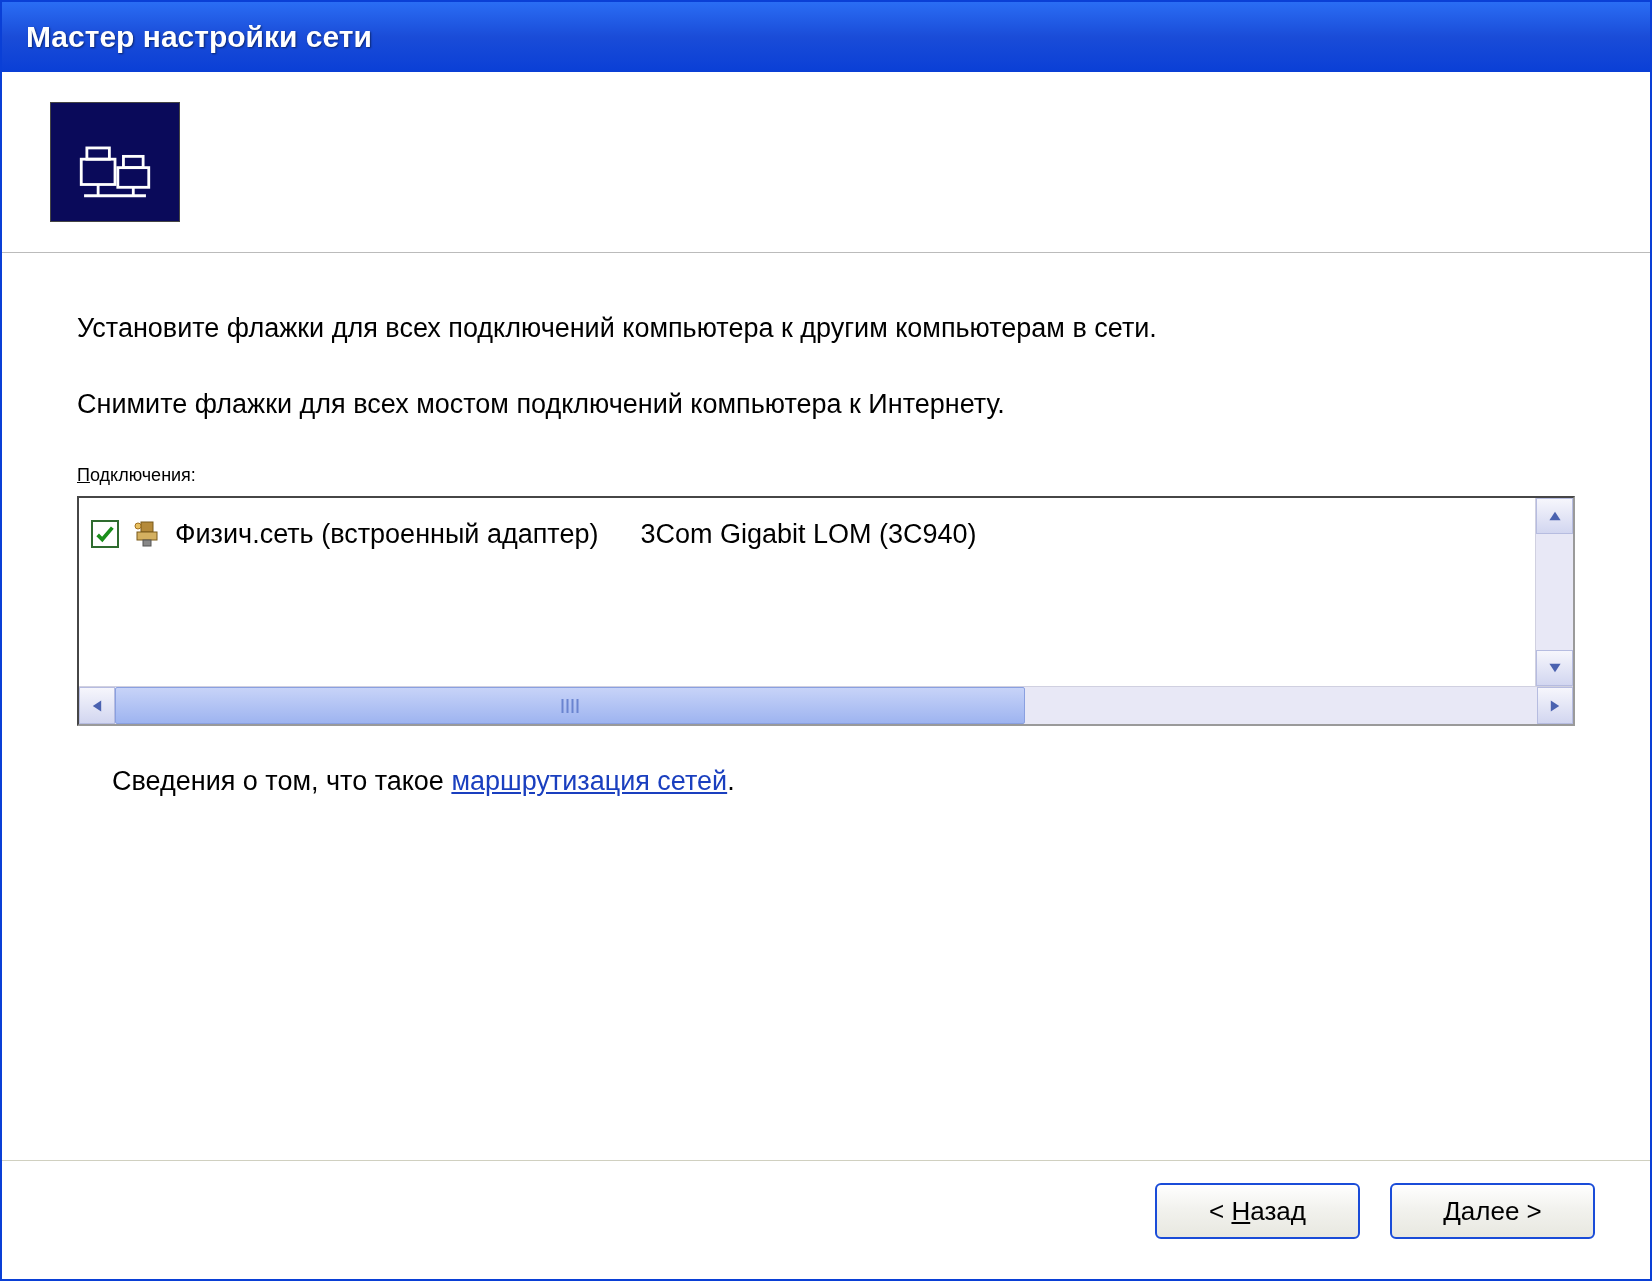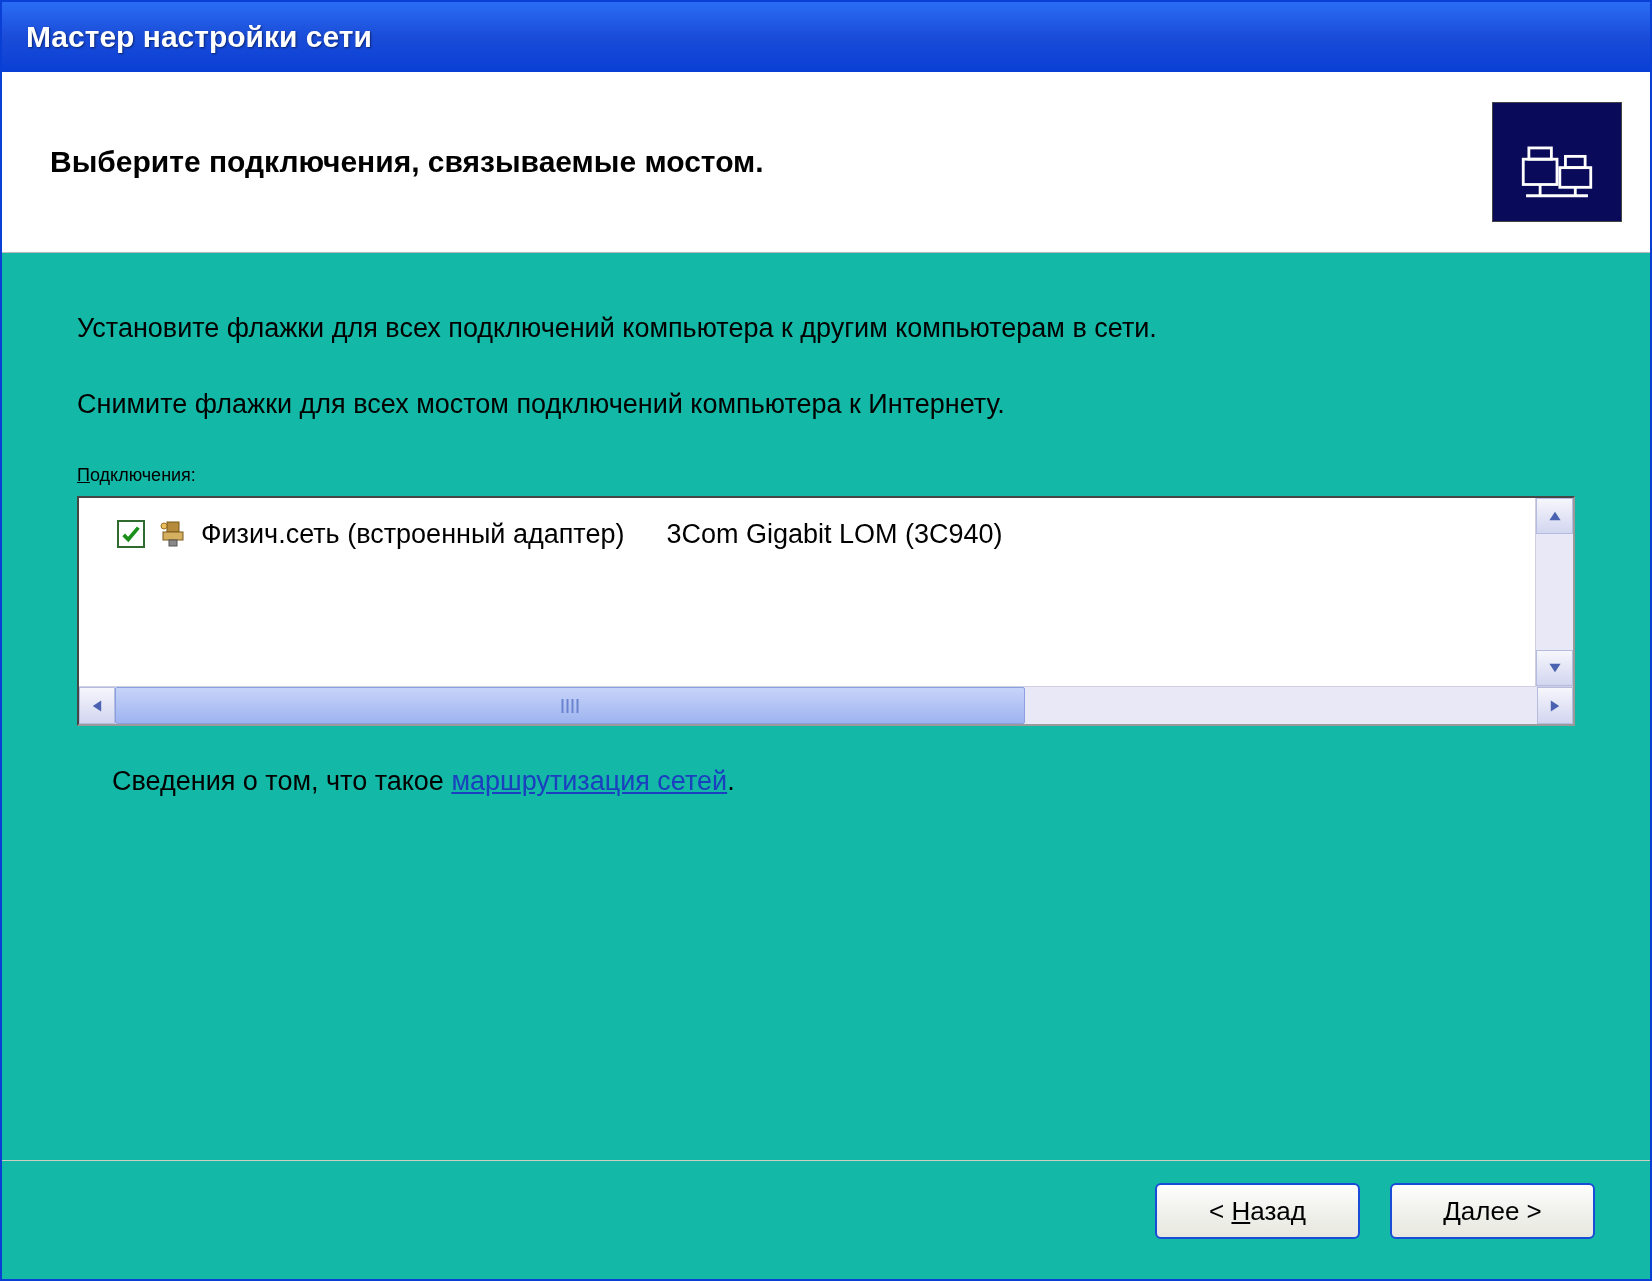--- a/index.html
+++ b/index.html
@@ -13,21 +13,21 @@
       width: 1652px;
       height: 1281px;
       overflow: hidden;
     }
     .window {
       width: 100%;
       height: 100%;
       border: 2px solid #0a3fd6;
       display: flex;
       flex-direction: column;
-      background: #14b8a6;
+      background: #ffffff;
     }
     .titlebar {
       background: linear-gradient(to bottom, #2a6df4 0%, #1a4cd8 50%, #0a3fd6 100%);
       color: #fff;
       padding: 14px 24px;
       font-size: 30px;
       font-weight: bold;
       text-shadow: 1px 1px 2px rgba(0,0,0,0.5);
       height: 70px;
       display: flex;
@@ -87,21 +87,21 @@
       height: 100%;
       display: flex;
       flex-direction: column;
     }
     .listbox-inner {
       flex: 1;
       display: flex;
     }
     .listbox-content {
       flex: 1;
-      padding: 20px 38px;
+      padding: 20px 12px;
       overflow: hidden;
     }
     .list-item {
       display: flex;
       align-items: center;
       gap: 12px;
       font-size: 27px;
     }
     .checkbox {
       width: 28px;
@@ -221,21 +221,20 @@
   </style>
 </head>
 <body>
 
 <div class="window">
   <div class="titlebar">
     <span>Мастер настройки сети</span>
   </div>
 
   <div class="header-band">
-    <div class="header-title">Выберите подключения, связываемые мостом.</div>
     <div class="header-icon">
       <svg viewBox="0 0 64 64" width="100" height="90">
         <g stroke="#fff" stroke-width="2" fill="none">
           <rect x="8" y="30" width="24" height="18"></rect>
           <rect x="12" y="22" width="16" height="8"></rect>
           <rect x="34" y="36" width="22" height="14"></rect>
           <rect x="38" y="28" width="14" height="8"></rect>
           <line x1="20" y1="48" x2="20" y2="56"></line>
           <line x1="45" y1="50" x2="45" y2="56"></line>
           <line x1="10" y1="56" x2="54" y2="56"></line>

